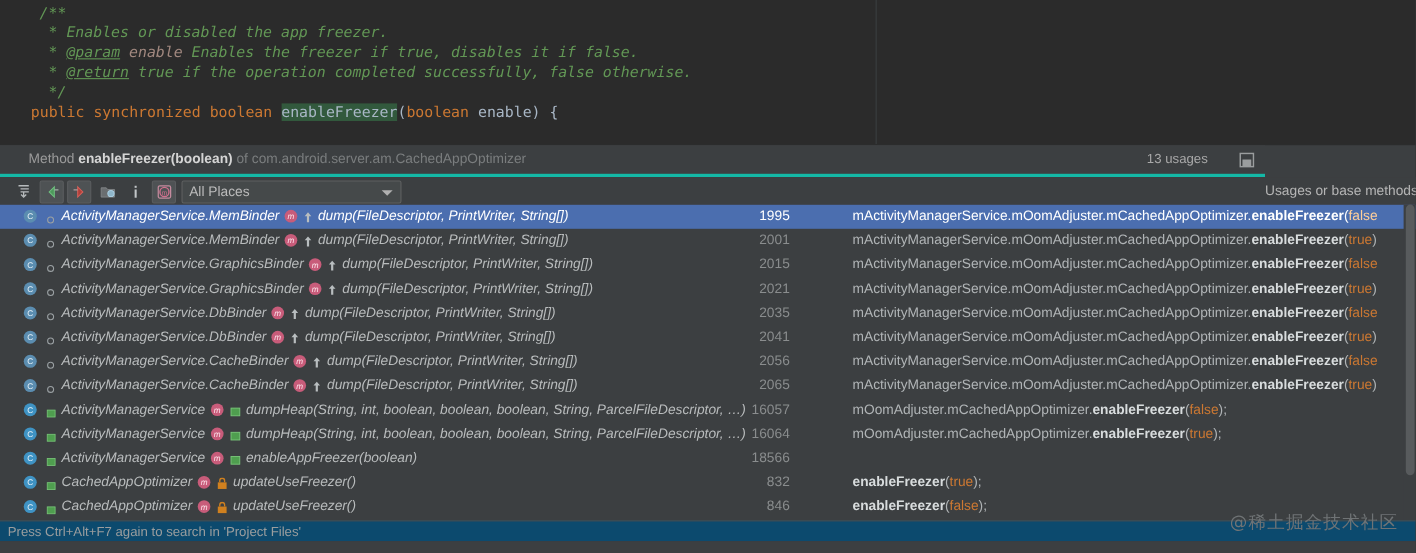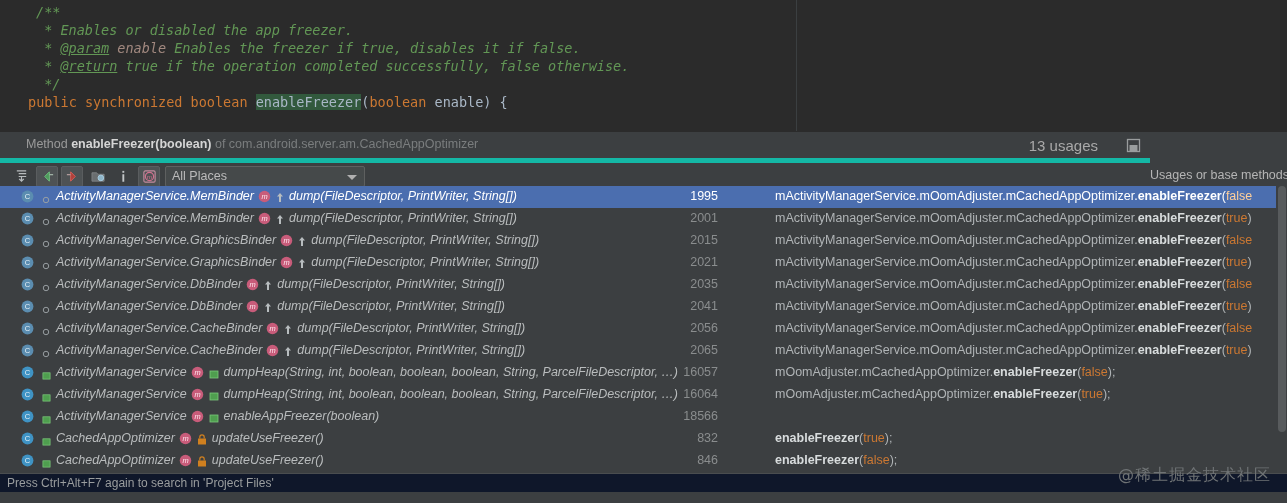--- a/index.html
+++ b/index.html
@@ -34,29 +34,29 @@
 
   
   .panel{
     position:absolute;left:0;top:131px;width:1287px;height:372px;
     background:#3c3f41;
     border-top:1px solid #2b2b2b;
   }
   .panel-head{
     position:relative;height:26px;width:1150px;
     background:#3c3f41;
-    border-bottom:5px solid #14b8a6;
+    border-bottom:3px solid #14b8a6;
   }
   .panel-head .title{
     position:absolute;left:26px;top:5px;font-size:12.5px;color:#9a9a9a;white-space:nowrap;
   }
   .panel-head .title b{color:#d5d5d5;font-weight:bold;}
   .panel-head .title .dim{color:#7a7d7e;}
   .panel-head .usages{
-    position:absolute;right:52px;top:5px;font-size:15px;color:#a9a9a9;white-space:nowrap;
+    position:absolute;right:52px;top:5px;font-size:12px;color:#a9a9a9;white-space:nowrap;
   }
   .win-icon{
     position:absolute;right:8px;top:4px;width:18px;height:18px;
     display:flex;align-items:center;justify-content:center;
   }
   .win-icon svg{display:block;}
 
   .toolbar{
     position:relative;height:27px;width:1287px;background:#3c3f41;padding-left:32px;
   }
@@ -116,21 +116,21 @@
   
   .vscroll{
     position:absolute;right:0;top:54px;width:11px;height:289px;background:#3c3f41;
   }
   .vscroll .thumb{
     position:absolute;left:2px;top:0px;width:8px;height:246px;background:#585b5d;border-radius:4px;
   }
 
   .status{
     position:absolute;left:0;bottom:12px;width:1287px;height:18px;
-    background:#0f172a;border-top:1px solid #4a4d4f;
+    background:#0c4a6e;border-top:1px solid #4a4d4f;
   }
   .status .txt{position:absolute;left:7px;top:2px;font-size:12px;color:#9a9d9e;}
   .botstrip{position:absolute;left:0;bottom:0;width:1287px;height:12px;background:#3c3f41;}
 
   .watermark{
     position:absolute;right:16px;bottom:18px;
     font-size:16px;color:#6f7375;letter-spacing:1px;
     font-family:"DejaVu Sans",sans-serif;
     pointer-events:none;
   }

